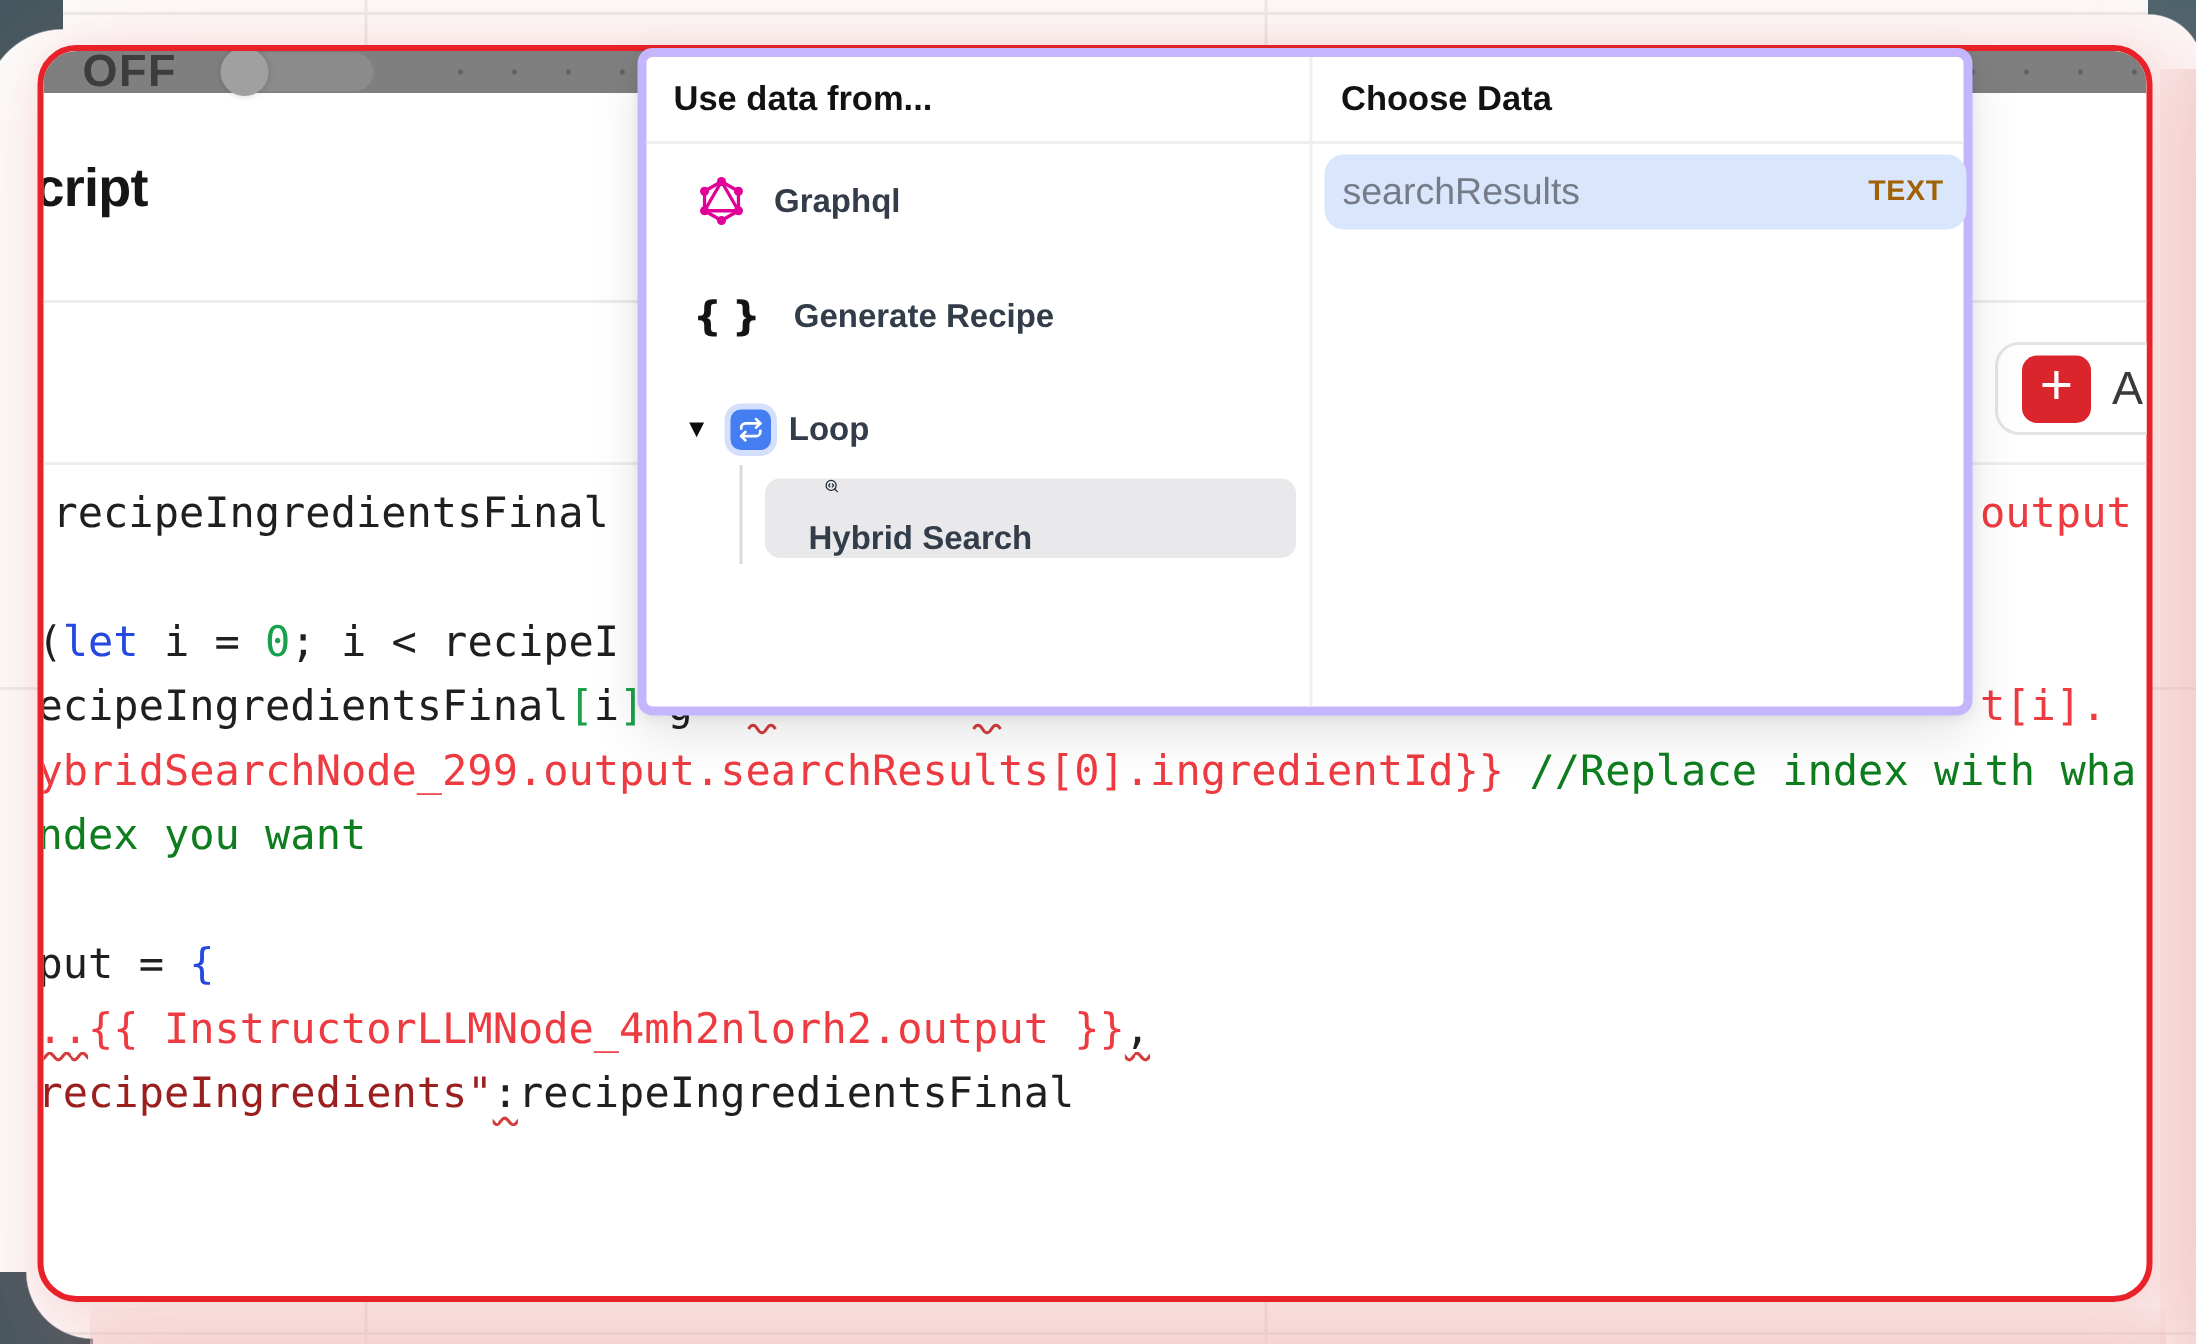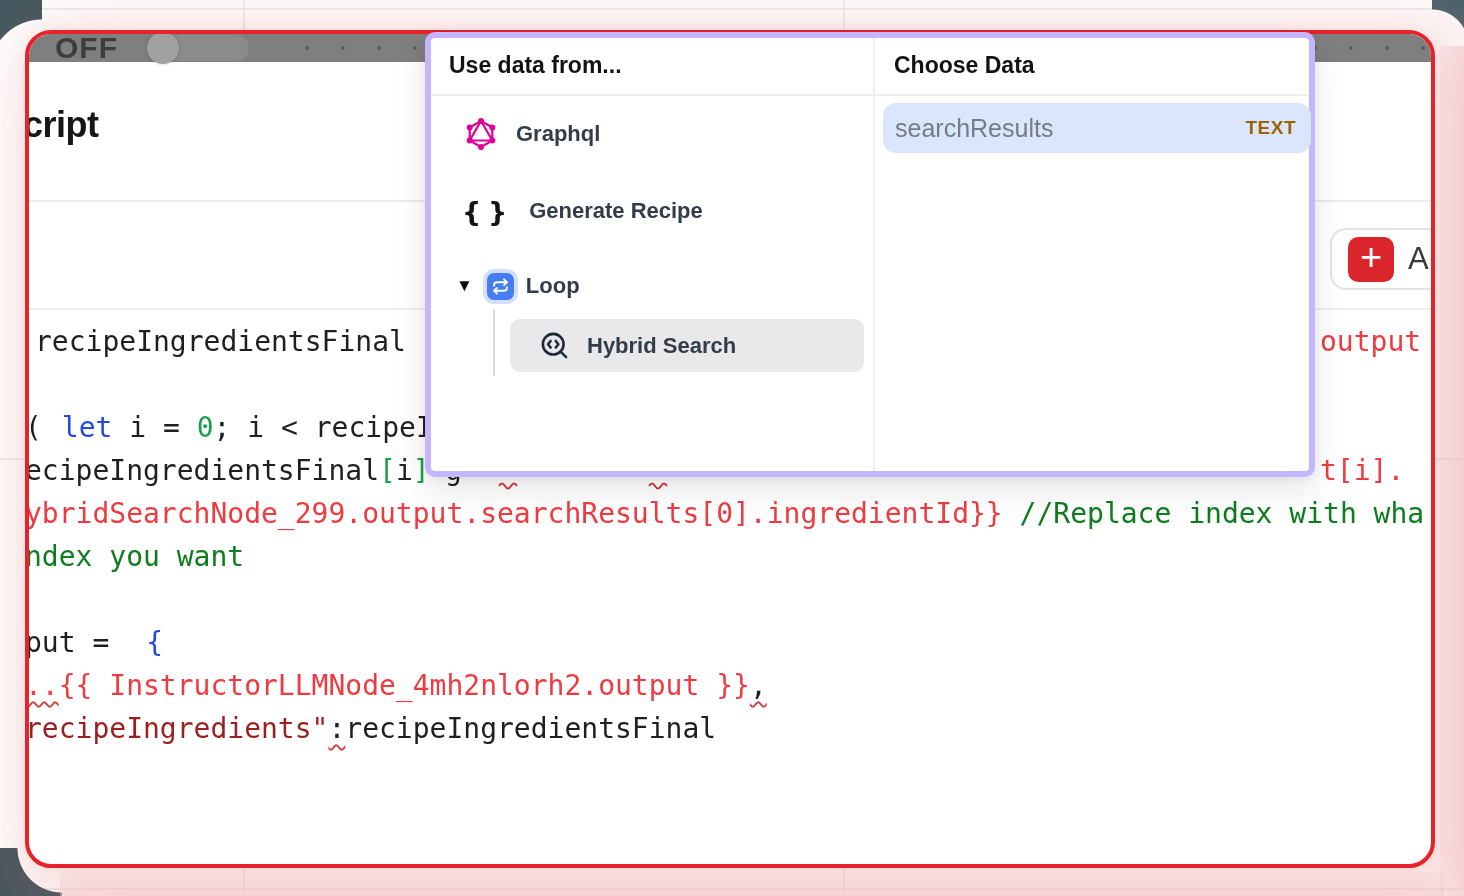--- a/index.html
+++ b/index.html
@@ -51,21 +51,21 @@
   .add-sq { width:46px; height:45px; background:#d9252b; border-radius:10px; color:#fff;
     display:flex; align-items:center; justify-content:center; font-size:38px; font-weight:400;
     line-height:1; padding-bottom:4px; }
   .add-label { font-size:31px; color:#3a3a3a; font-weight:400; }
 
   
   .code-layer { position:absolute; inset:0; font-family:"DejaVu Sans Mono", monospace;
     font-size:28px; }
   .code-line { position:absolute; white-space:pre; line-height:43px; }
   .c-t { color:#1f1f1f; }
-  .c-k { color:#2448e0;margin-left:20px; }
+  .c-k { color:#2448e0; }
   .c-n { color:#18a04c; }
   .c-b { color:#1ca04a; }
   .c-r { color:#ee3b41; }
   .c-s { color:#9c1f1f; }
   .c-g { color:#0e7d1e; }
   .sq  { text-decoration-line:underline; text-decoration-style:wavy;
          text-decoration-color:#d43d3d; text-decoration-thickness:2px;
          text-underline-offset:6px; }
   .orphan-squiggle { position:absolute; }
 
@@ -85,22 +85,22 @@
   .row-loop { left:25px; top:228px; gap:9px; }
   .src-label { font-size:22px; font-weight:700; color:#333c49; }
   .braces-glyph { font-size:27px; font-weight:700; color:#141414;
     font-family:"DejaVu Sans", sans-serif; letter-spacing:2px; }
   .expander { font-size:17px; color:#0d0d0d; margin-right:5px; }
   .loop-chip { width:27px; height:27px; background:#447ef2; border-radius:7px;
     display:flex; align-items:center; justify-content:center;
     box-shadow:0 0 0 4px rgba(96,140,245,.28); }
   .tree-line { position:absolute; left:62px; top:272px; width:2px; height:66px; background:#d6d9de; }
   .hybrid-item { position:absolute; left:79px; top:281px; width:354px; height:53px;
-    background:#e9e9eb; border-radius:10px; display:flex; align-items:center; gap:17px;
-    padding-left:29px; }
+    background:#e9e9eb; border-radius:10px; display:flex; align-items:flex-start; gap:17px;
+    padding-left:29px;flex-direction:column; }
 
   .data-item { position:absolute; left:452px; top:65px; width:428px; height:50px;
     background:#d9e6fb; border-radius:13px; display:flex; align-items:center;
     justify-content:space-between; padding:0 15px 0 12px; }
   .data-name-txt { font-size:25px; color:#757c87; }
   .data-type { font-size:19px; font-weight:600; color:#a16207; letter-spacing:.5px; }
 </style>
 </head>
 <body>
 

